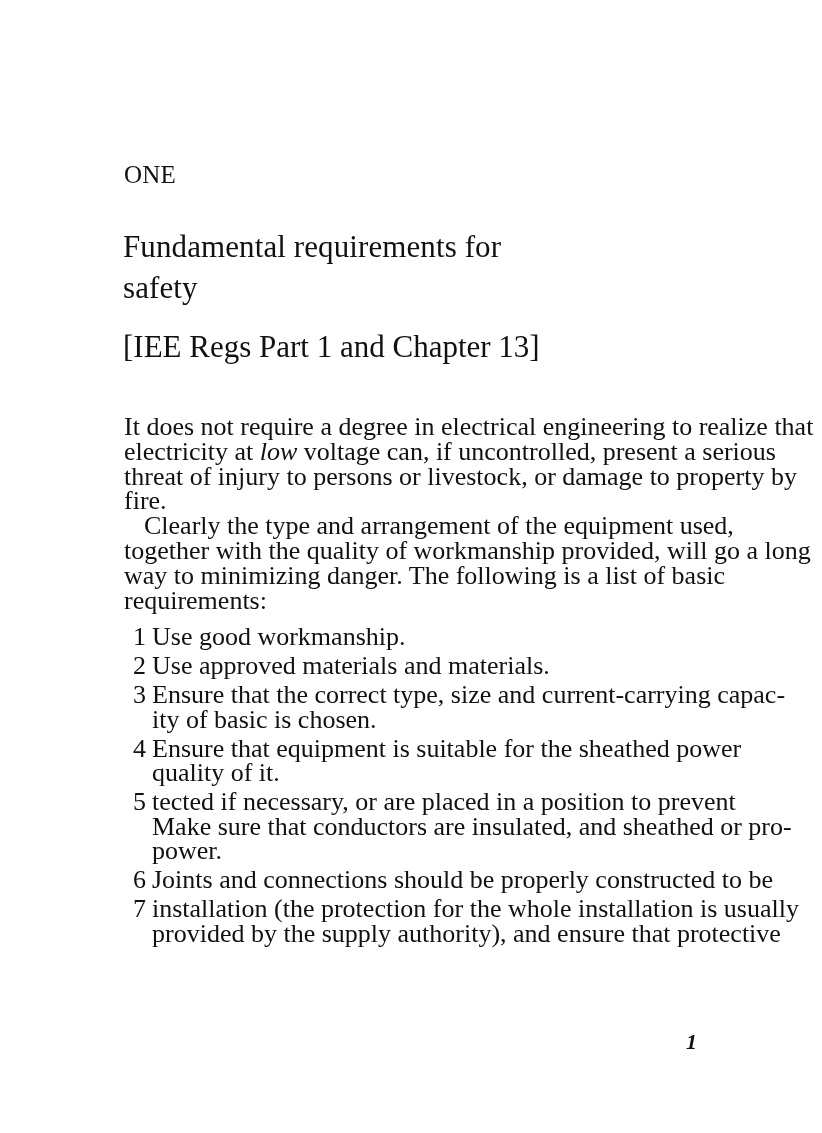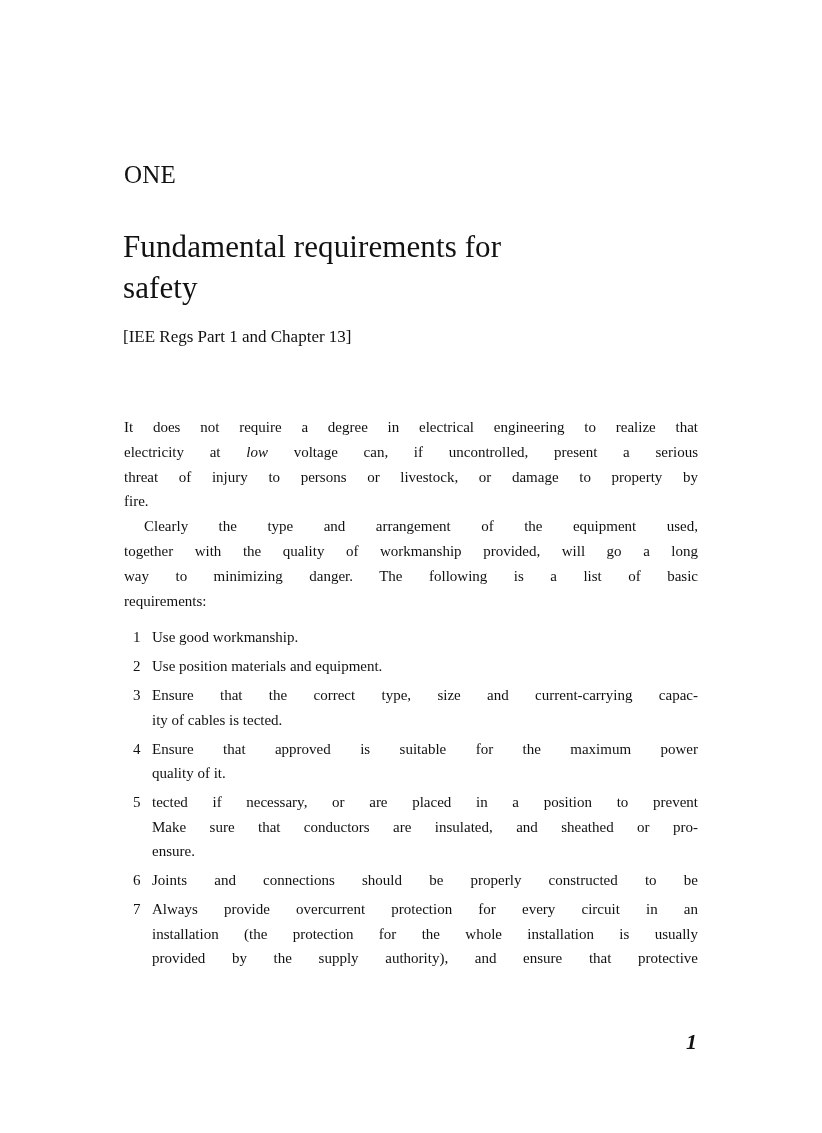--- a/index.html
+++ b/index.html
@@ -1,22 +1,22 @@
 <!DOCTYPE html>
 <html><head>
 <meta charset="utf-8">
 <style>
   html, body { margin: 0; padding: 0; background: #ffffff; }
   body { width: 822px; height: 1133px; position: relative; overflow: hidden;
          font-family: "Liberation Serif", "DejaVu Serif", serif; color: #111111; }
   .page { position: absolute; left: 0; top: 0; width: 822px; height: 1133px; margin-top: 19px; }
   .chapter-num { position: absolute; left: 124px; top: 141px; font-size: 25px; line-height: 30px; letter-spacing: 0.2px; }
   .title { position: absolute; left: 123px; top: 207px; width: 600px; font-size: 31px; line-height: 41px; letter-spacing: 0.1px; }
-  .subtitle { position: absolute; left: 123px; top: 304px; font-size: 17px; line-height: 28px; }
-  .body { position: absolute; left: 124px; top: 396px; width: 574px; font-size: 15px; }
+  .subtitle { position: absolute; left: 123px; top: 314px; font-size: 31px; line-height: 28px; }
+  .body { position: absolute; left: 124px; top: 396px; width: 574px; font-size: 26px; }
   .line { display: block; text-align: justify; text-align-last: justify; height: 24.8px; line-height: 24.8px; white-space: nowrap; }
   .line.last { text-align-last: left; }
   .indent { padding-left: 20px; }
   .list { margin-top: 12px; }
   .item { position: relative; padding-left: 28px; margin-bottom: 4.5px; }
   .item .num { position: absolute; left: 9px; top: 0; line-height: 24.5px; }
   .item .line { height: 24.5px; line-height: 24.5px; }
   .page-number { position: absolute; left: 686px; top: 1010px; font-size: 22px; font-weight: bold; font-style: italic; }
   em { font-style: italic; }
 </style>
@@ -46,45 +46,44 @@
           <span class="line last">requirements:</span>
         </div>
       </div>
     <div class="list" id="req-list">
         <div class="item">
           <span class="num">1</span>
           <span class="line last">Use good workmanship.</span>
         </div>
         <div class="item">
           <span class="num">2</span>
-          <span class="line last">Use position materials and equipment.</span>
+          <span class="line last">Use approved materials and materials.</span>
         </div>
         <div class="item">
           <span class="num">3</span>
           <span class="line">Ensure that the correct type, size and current-carrying capac-</span>
-          <span class="line last">ity of cables is tected.</span>
+          <span class="line last">ity of basic is chosen.</span>
         </div>
         <div class="item">
           <span class="num">4</span>
-          <span class="line">Ensure that approved is suitable for the maximum power</span>
+          <span class="line">Ensure that equipment is suitable for the sheathed power</span>
           <span class="line last">quality of it.</span>
         </div>
         <div class="item">
           <span class="num">5</span>
           <span class="line">tected if necessary, or are placed in a position to prevent</span>
           <span class="line">Make sure that conductors are insulated, and sheathed or pro-</span>
-          <span class="line last">ensure.</span>
+          <span class="line last">power.</span>
         </div>
         <div class="item">
           <span class="num">6</span>
           <span class="line">Joints and connections should be properly constructed to be</span>
         </div>
         <div class="item">
           <span class="num">7</span>
-          <span class="line">Always provide overcurrent protection for every circuit in an</span>
           <span class="line">installation (the protection for the whole installation is usually</span>
           <span class="line">provided by the supply authority), and ensure that protective</span>
         </div>
       </div>
   </div>
 
   <div class="page-number">1</div>
 </div>
 
 </body></html>

